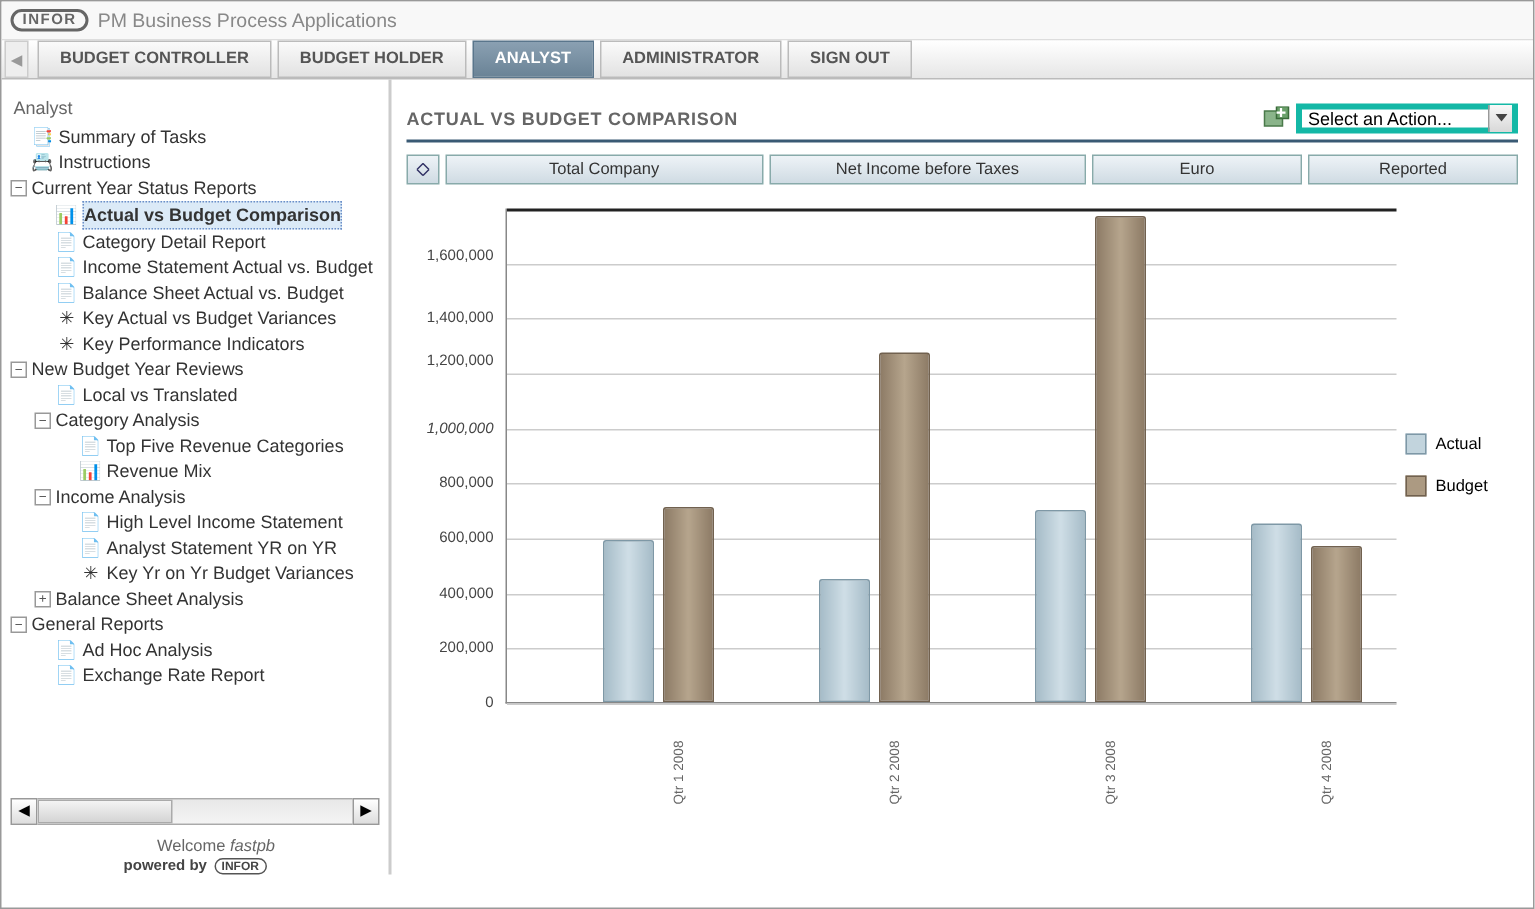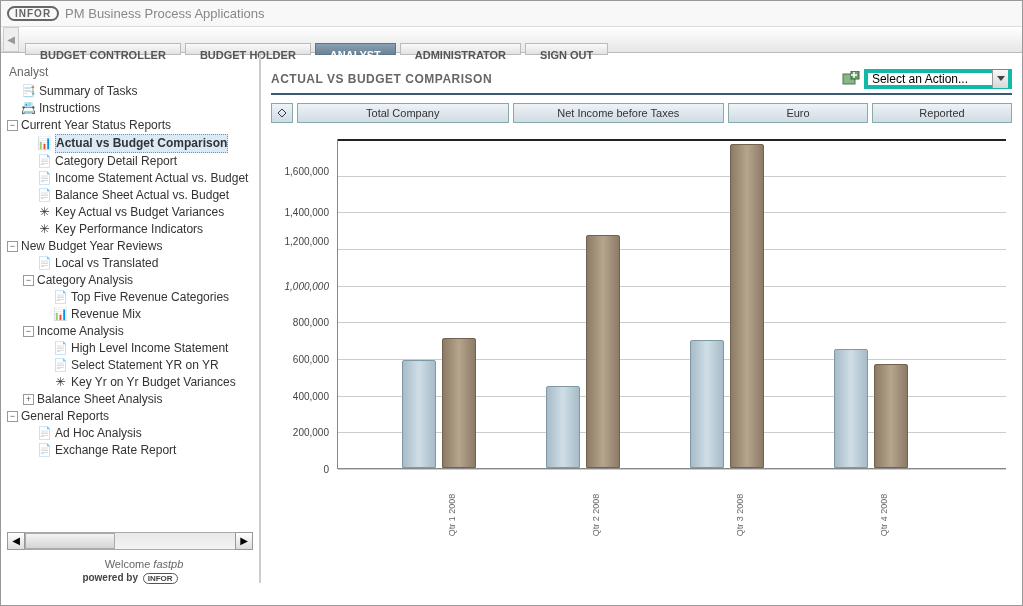--- a/index.html
+++ b/index.html
@@ -6,21 +6,21 @@
   body { width: 1023px; height: 606px; border: 1px solid #999; background: #fff; overflow: hidden; }
 
   
   .app-header { display: flex; align-items: center; padding: 2px 6px; background: #f8f8f8; border-bottom: 1px solid #ddd; height: 26px; }
   .logo { font-family: Arial; font-size: 10px; font-weight: bold; letter-spacing: 1px; border: 2px solid #666; border-radius: 10px; padding: 0 6px; color: #666; margin-right: 6px; }
   .app-title { font-size: 13px; color: #888; }
 
   
   .tab-row { display: flex; align-items: stretch; border-bottom: 1px solid #bbb; background: linear-gradient(#fff,#e6e6e6); height: 26px; padding-left: 2px; }
   .tab-scroll { width: 16px; border: 1px solid #ccc; background: #eee; display: flex; align-items: center; justify-content: center; color: #999; font-size: 10px; margin-right: 6px;}
-  .tab { padding: 5px 14px; font-size: 11px; font-weight: bold; color: #555; border: 1px solid #bbb; background: linear-gradient(#fafafa,#e2e2e2); margin-right: 4px; cursor:pointer;margin-top:16px;}
+  .tab { padding: 5px 14px; font-size: 11px; font-weight: bold; color: #555; border: 1px solid #bbb; background: linear-gradient(#fafafa,#e2e2e2); margin-right: 4px; cursor:pointer;}
   .tab.active { background: linear-gradient(#8aa0b2,#6a8396); color: #fff; border-color: #5a768c; }
 
   
   .main { display: flex; height: calc(100% - 52px - 22px); }
   .sidebar { width: 260px; border-right: 2px solid #ccc; display:flex; flex-direction:column; }
   .sidebar-header { font-size: 12px; color: #666; padding: 12px 6px 2px 8px; }
   .tree-wrap { flex:1; overflow:hidden; font-size: 12px; color: #333; padding: 2px 0 0 4px; }
   .tree { list-style:none; line-height: 17px; }
   .tree li { white-space: nowrap; }
   .node { display:flex; align-items:center; cursor:pointer; padding:0 2px;}
@@ -212,21 +212,21 @@
                     <div class="node">
                       <span class="spacer"></span>
                       <span class="ticon">📄</span>
                       <span class="lbl">High Level Income Statement</span>
                     </div>
                   </li>
                 <li>
                     <div class="node">
                       <span class="spacer"></span>
                       <span class="ticon">📄</span>
-                      <span class="lbl">Select Statement YR on YR</span>
+                      <span class="lbl">Analyst Statement YR on YR</span>
                     </div>
                   </li>
                 <li>
                     <div class="node">
                       <span class="spacer"></span>
                       <span class="ticon">✳</span>
                       <span class="lbl">Key Yr on Yr Budget Variances</span>
                     </div>
                   </li>
               </ul>
@@ -355,16 +355,26 @@
               <div class="bar budget" style="height: 104.5px;"></div>
             </div>
           </div>
         <div class="x-labels" id="x-labels">
             <div class="x-label" style="left: 110px;">Qtr 1 2008</div>
             <div class="x-label" style="left: 254px;">Qtr 2 2008</div>
             <div class="x-label" style="left: 398px;">Qtr 3 2008</div>
             <div class="x-label" style="left: 542px;">Qtr 4 2008</div>
           </div>
       </div>
+      <div class="legend">
+        <div class="legend-item">
+            <span class="swatch actual"></span>
+            <span>Actual</span>
+          </div>
+        <div class="legend-item">
+            <span class="swatch budget"></span>
+            <span>Budget</span>
+          </div>
+      </div>
     </div>
   </div>
 </div>
 <div class="footer"></div>
 
 </body></html>

